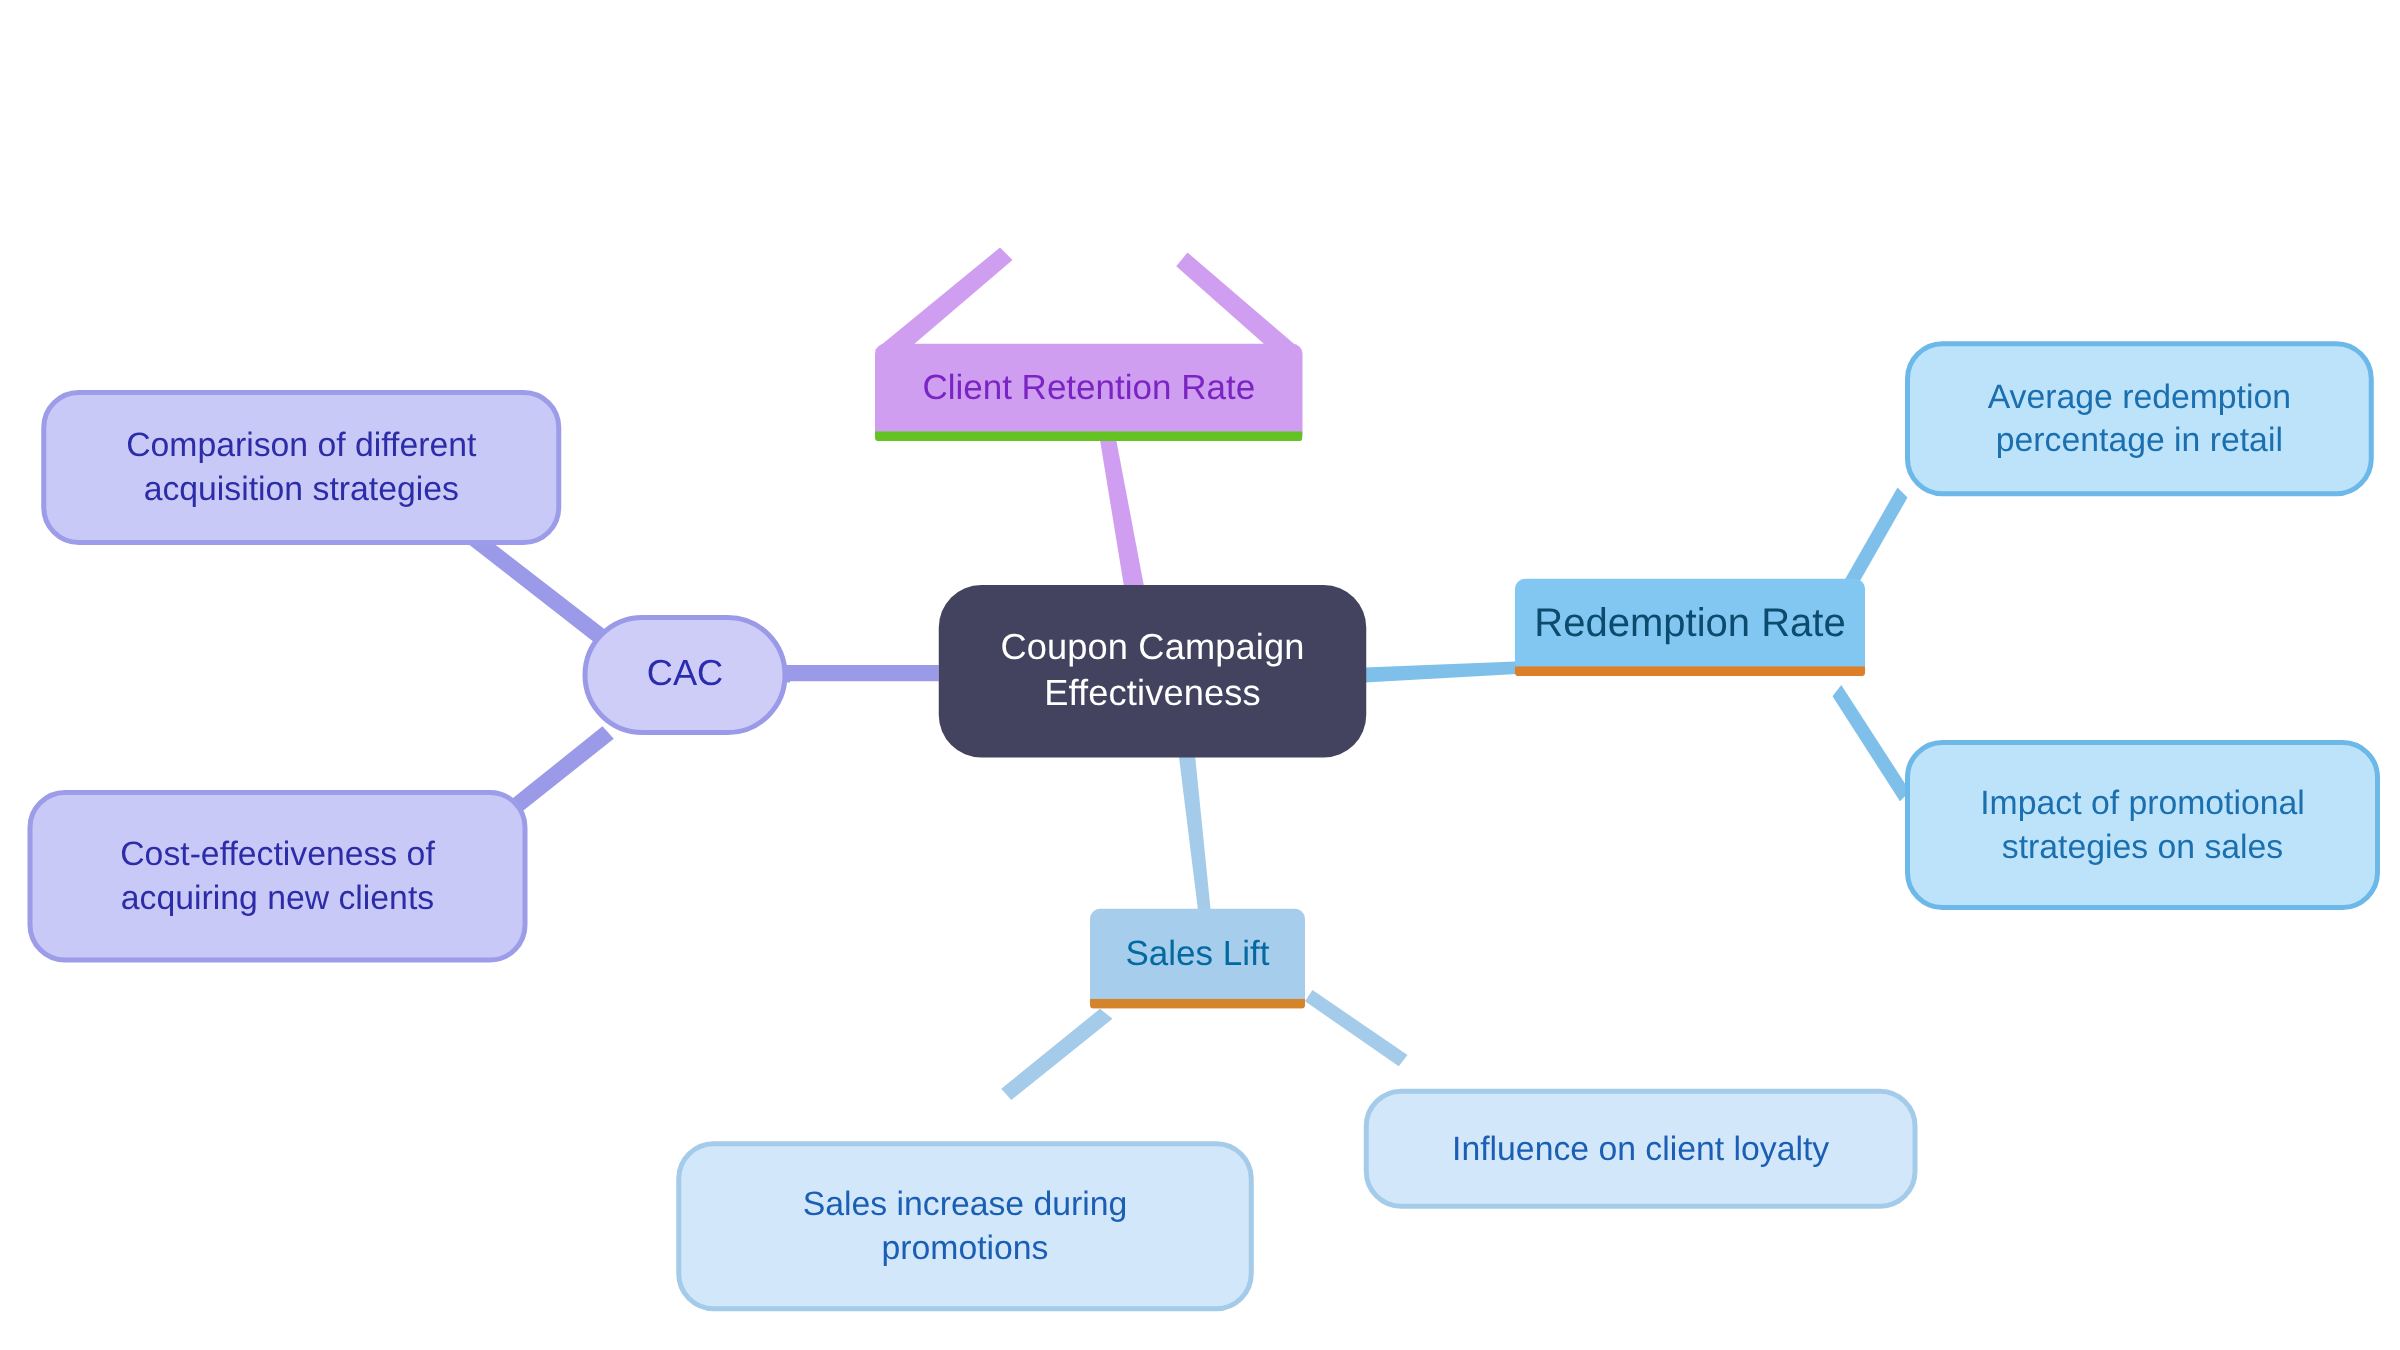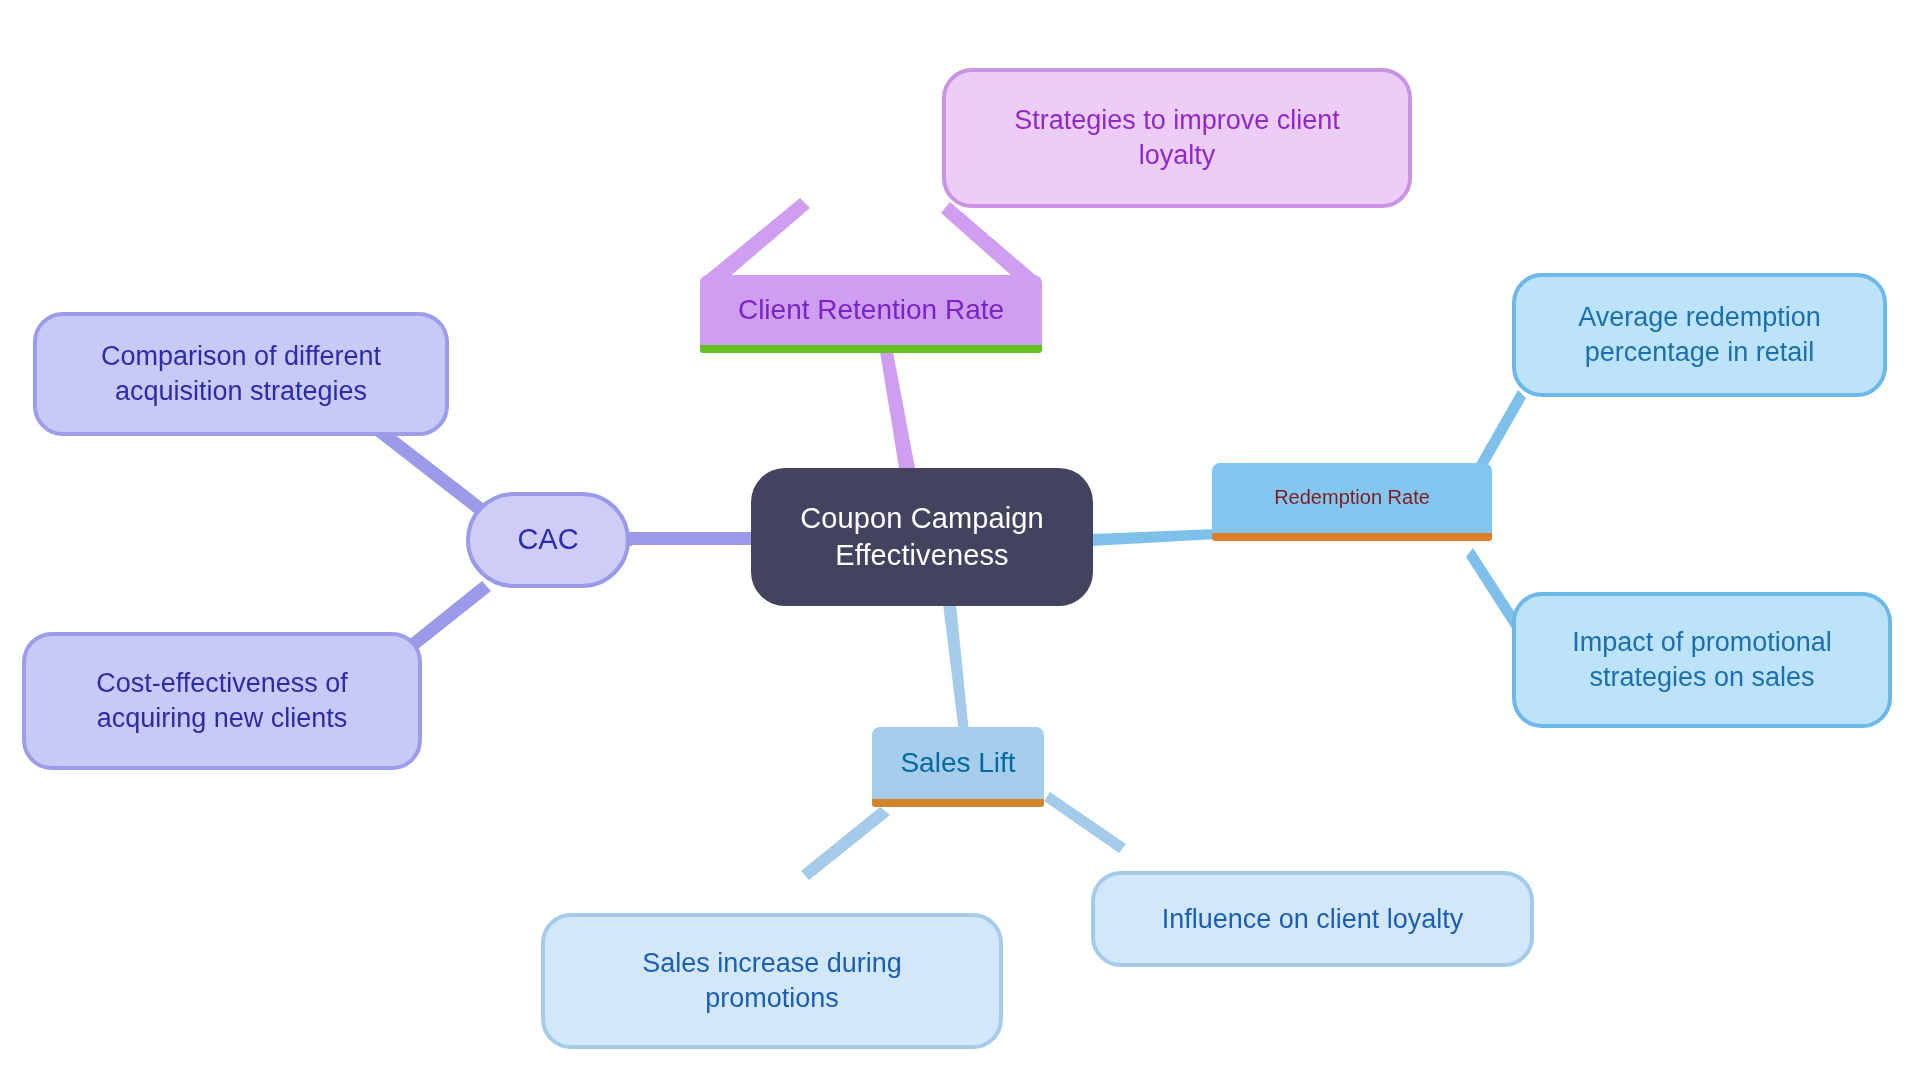--- a/index.html
+++ b/index.html
@@ -47,23 +47,23 @@
   .n-branch-purple {
     background: #cf9ef0;
     color: #7b24c4;
     border-radius: 8px 8px 3px 3px;
     font-size: 28px;
     border-bottom: 8px solid #64c223;
   }
   
   .n-branch-blue {
     background: #82c7f2;
-    color: #7f1d1d;
+    color: #0c4a6e;
     border-radius: 8px 8px 3px 3px;
-    font-size: 20px;
+    font-size: 32px;
     border-bottom: 8px solid #dc7f28;
   }
   
   .n-branch-blue2 {
     background: #a6cdec;
     color: #0369a1;
     border-radius: 8px 8px 3px 3px;
     font-size: 28px;
     border-bottom: 8px solid #d4852c;
   }
@@ -89,20 +89,21 @@
     border: 4px solid #9c9ce8;
     border-radius: 30px;
     font-size: 27px;
   }
   .n-leaf-blue {
     background: #bde3fa;
     color: #1b6fae;
     border: 4px solid #6cb8e8;
     border-radius: 30px;
     font-size: 27px;
+    margin-left: 12px;
   }
   .n-leaf-blue2 {
     background: #d3e7fa;
     color: #1b5fb4;
     border: 4px solid #a4cbe9;
     border-radius: 30px;
     font-size: 27px;
     margin-top: 44px;
   }
 </style>
@@ -140,24 +141,20 @@
   </svg>
 
   <div class="node n-root" style="left:751px; top:468px; width:342px; height:138px;">
     <span>Coupon Campaign
 Effectiveness</span>
   </div>
 
   <div class="node n-branch-purple" style="left:700px; top:275px; width:342px; height:78px;">
     <span>Client Retention Rate</span>
   </div>
-  <div class="node n-leaf-violet" style="left:942px; top:68px; width:470px; height:140px;">
-    <span>Strategies to improve client
-loyalty</span>
-  </div>
 
   <div class="node n-branch-lav" style="left:466px; top:492px; width:164px; height:96px;">
     <span>CAC</span>
   </div>
   <div class="node n-leaf-lav" style="left:33px; top:312px; width:416px; height:124px;">
     <span>Comparison of different
 acquisition strategies</span>
   </div>
   <div class="node n-leaf-lav" style="left:22px; top:632px; width:400px; height:138px;">
     <span>Cost-effectiveness of

